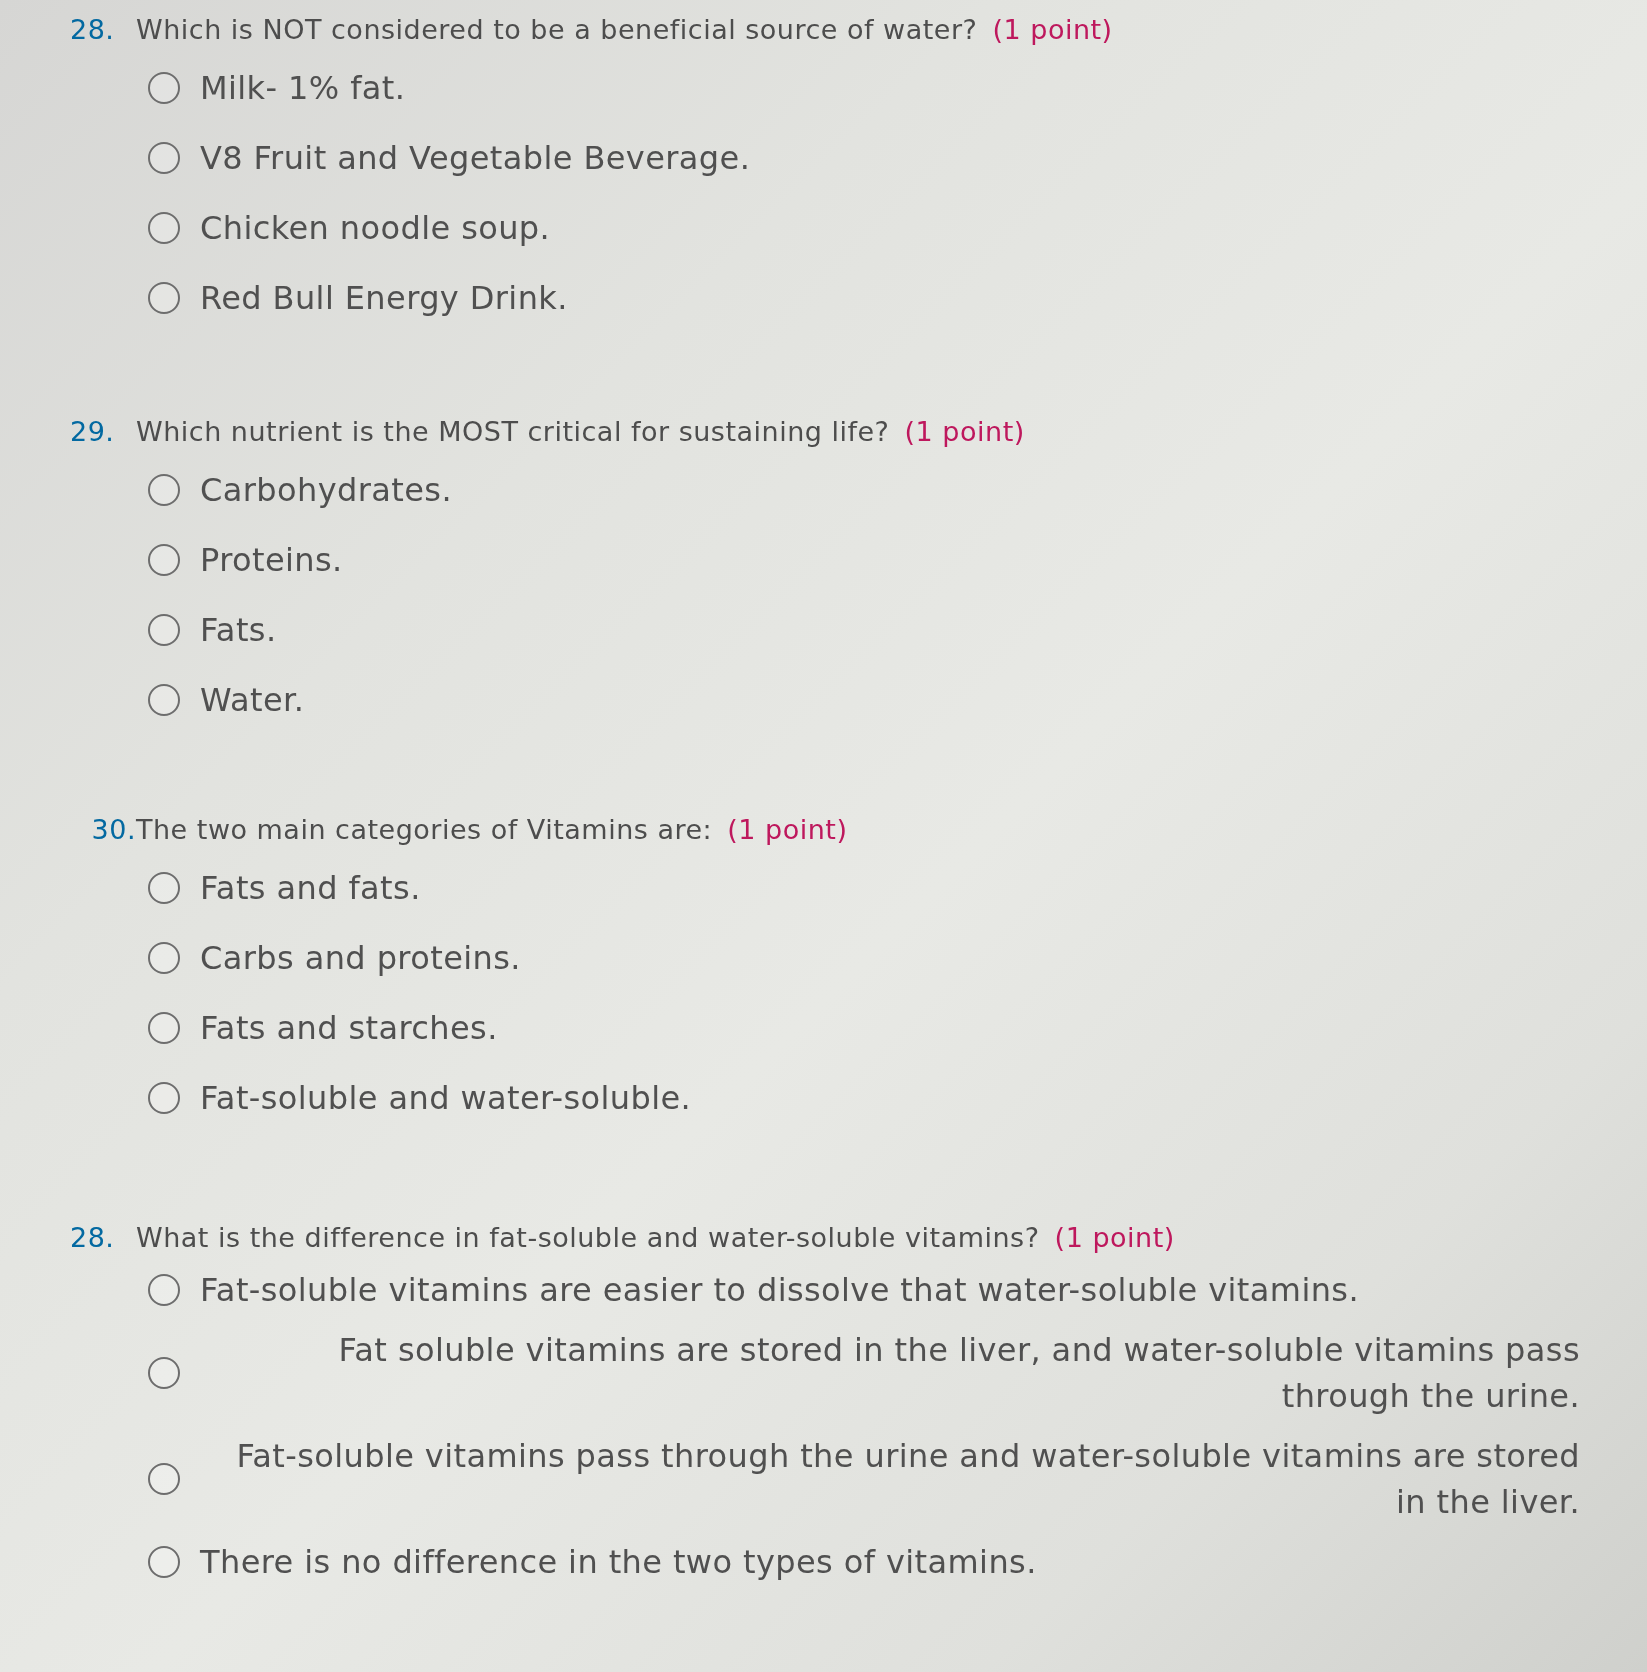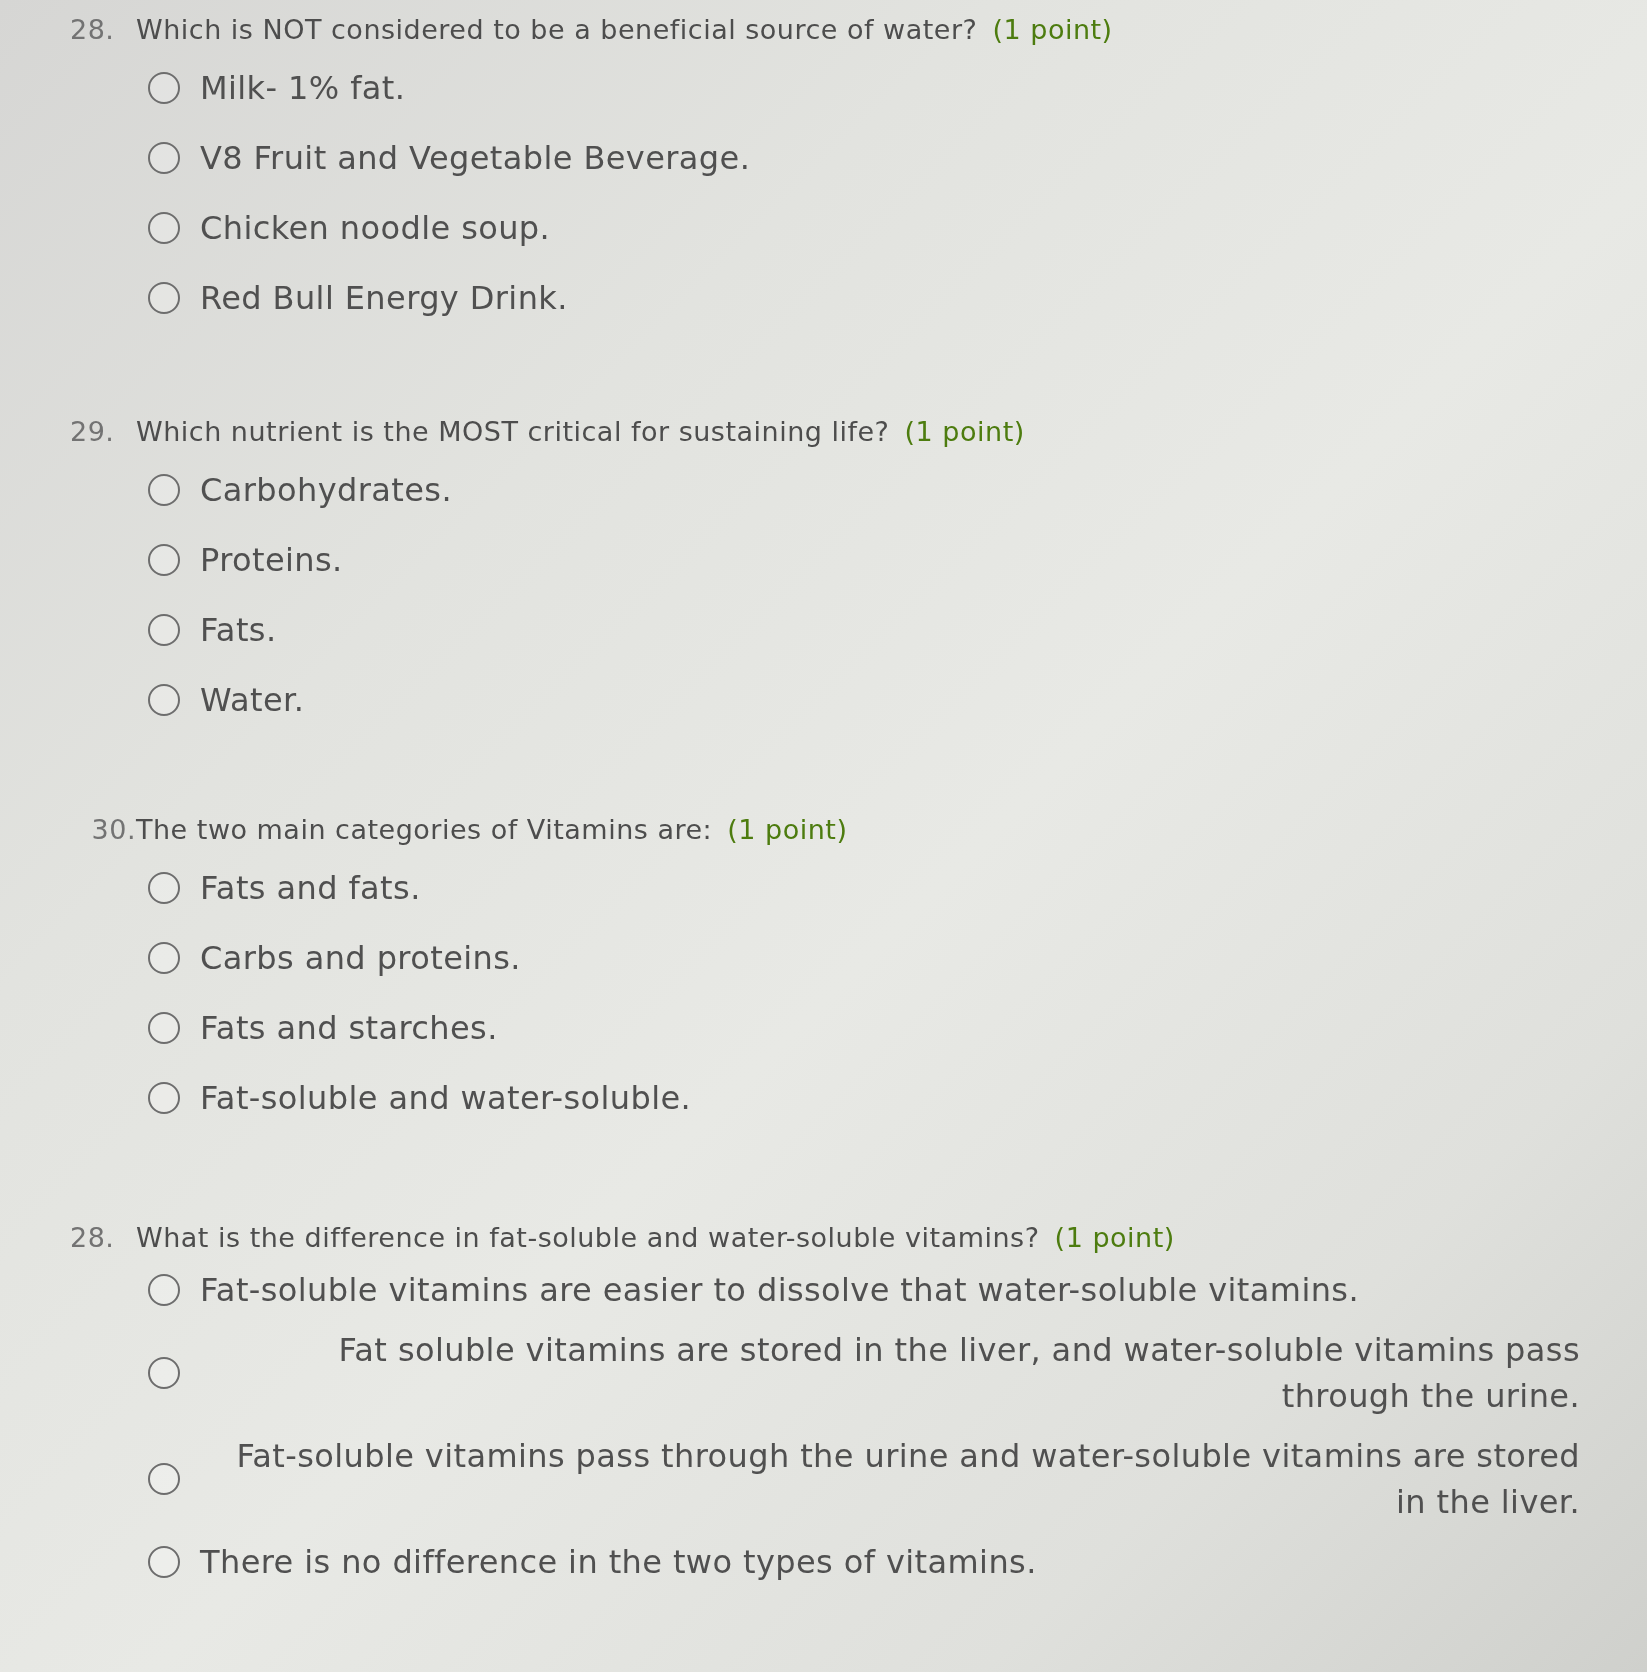--- a/index.html
+++ b/index.html
@@ -26,24 +26,24 @@
     }
     .q-stem {
       font-size: 27px;
       letter-spacing: 0.5px;
       color: #4d4d4d;
       white-space: nowrap;
     }
     .q-number {
       display: inline-block;
       width: 66px;
-      color: #737373;
+      color: #0369a1;
     }
     .q-points {
-      color: #4d7c0f;
+      color: #be185d;
       margin-left: 6px;
     }
     .options {
       margin-left: 78px;
       margin-top: 20px;
     }
     .option {
       display: flex;
       align-items: center;
       min-height: 40px;

